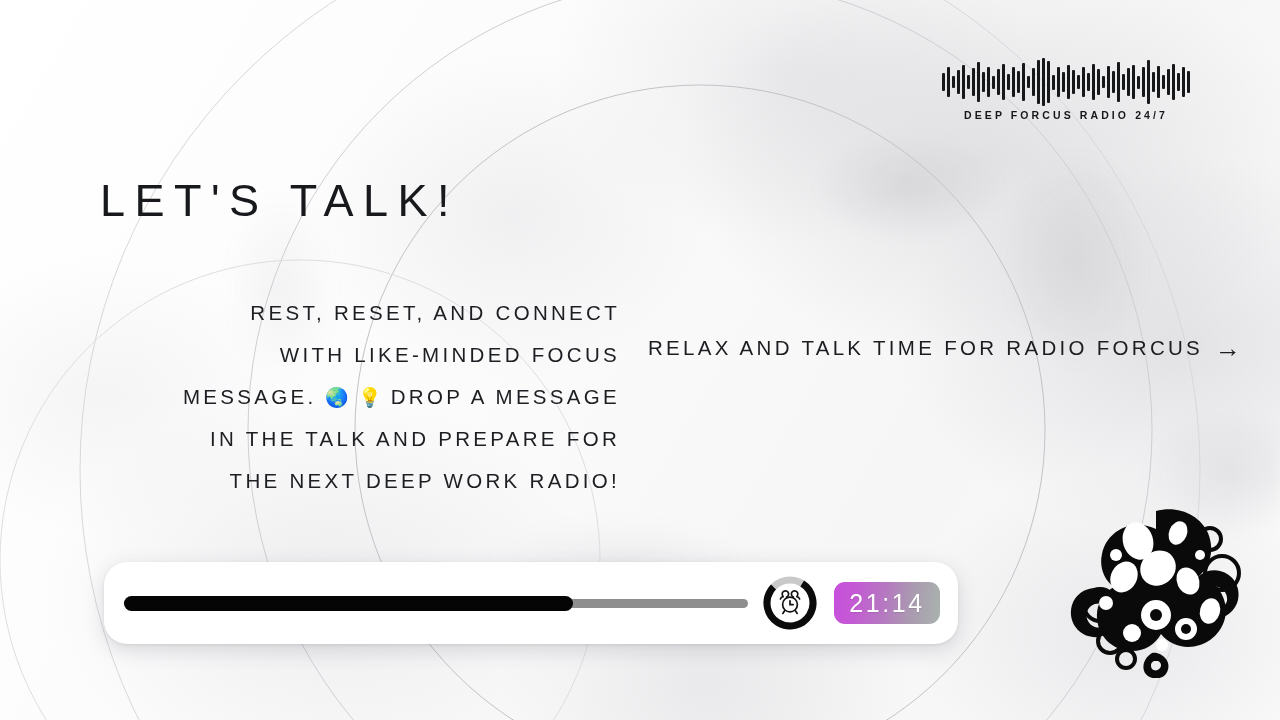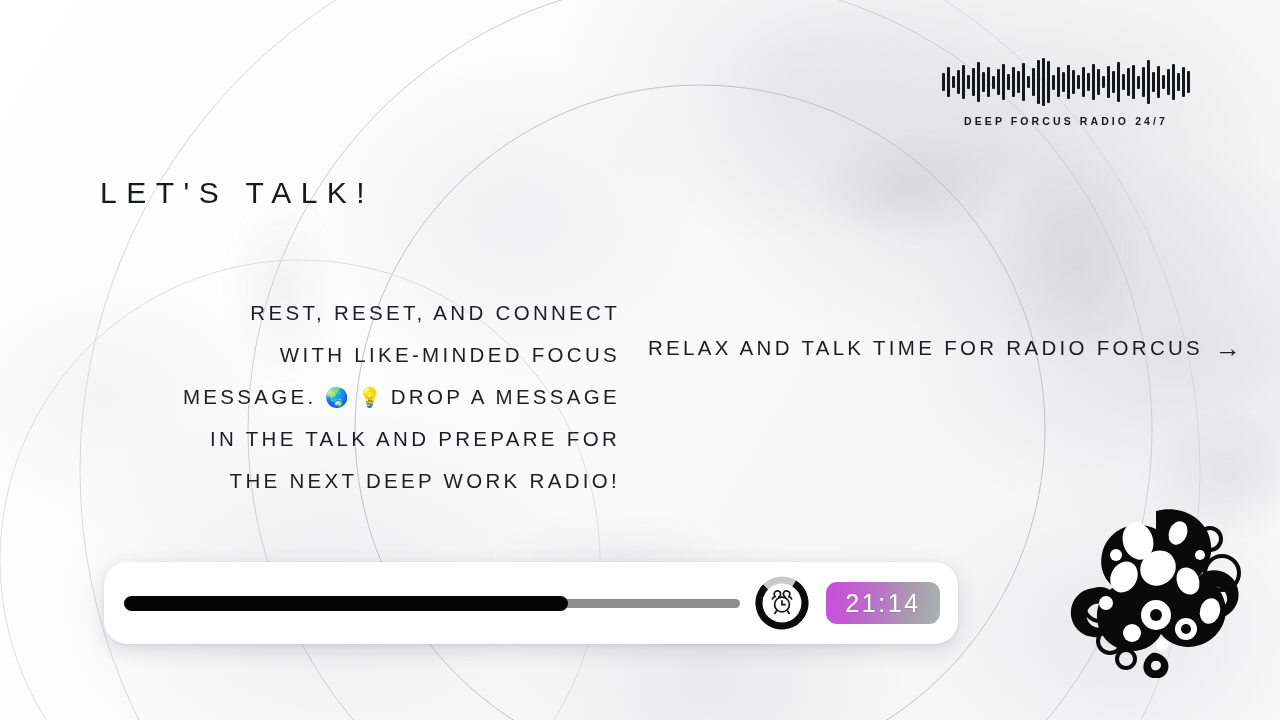--- a/index.html
+++ b/index.html
@@ -46,30 +46,30 @@
   .bg-circles svg { width:100%; height:100%; display:block; }
 
   
   .logo {
     position:absolute; top:58px; right:90px;
     display:flex; flex-direction:column; align-items:center;
   }
   .logo-wave { display:flex; align-items:center; height:48px; gap:2px; }
   .logo-wave i { display:block; width:3px; background:#16181a; border-radius:1px; }
   .logo-caption {
-    margin-top:9px;
+    margin-top:3px;
     font-size:10.5px; font-weight:700; letter-spacing:3.1px;
     color:#15171a; white-space:nowrap;
     font-family:"Liberation Sans", sans-serif;
   }
 
   
   .headline {
     position:absolute; left:100px; top:178px;
-    font-size:30px; font-weight:300; letter-spacing:9.5px;
+    font-size:45px; font-weight:300; letter-spacing:9.5px;
     color:#17191c; white-space:nowrap; line-height:1;
     font-family:"Liberation Sans", sans-serif;
   }
 
   .body-copy {
     position:absolute; left:100px; top:292px;
     width:520px;
     font-size:20.5px; font-weight:300; letter-spacing:3.3px;
     line-height:42px; color:#1c1e21;
     font-family:"Liberation Sans", sans-serif;
@@ -130,21 +130,21 @@
   .timer-ring svg { position:absolute; inset:0; width:56px; height:56px; }
   .clock-glyph {
     position:absolute; left:50%; top:50%;
     transform:translate(-50%,-50%);
     width:28px; height:28px;
   }
   .clock-glyph svg { width:28px; height:28px; }
 
   .time-badge {
     flex:0 0 auto;
-    width:114px; height:42px;
+    width:106px; height:42px;
     border-radius:11px;
     background:linear-gradient(97deg,#c74fdc 0%, #c45ad4 20%, #b579c0 48%, #aa9ab0 72%, #a9b3ae 100%);
     display:flex; align-items:center; justify-content:center;
     color:#ffffff;
     font-size:25px; font-weight:400; letter-spacing:2.6px;
     font-family:"Liberation Sans", sans-serif;
     text-shadow:0 1px 1px rgba(0,0,0,.10);
     cursor:pointer;
   }
 </style>

